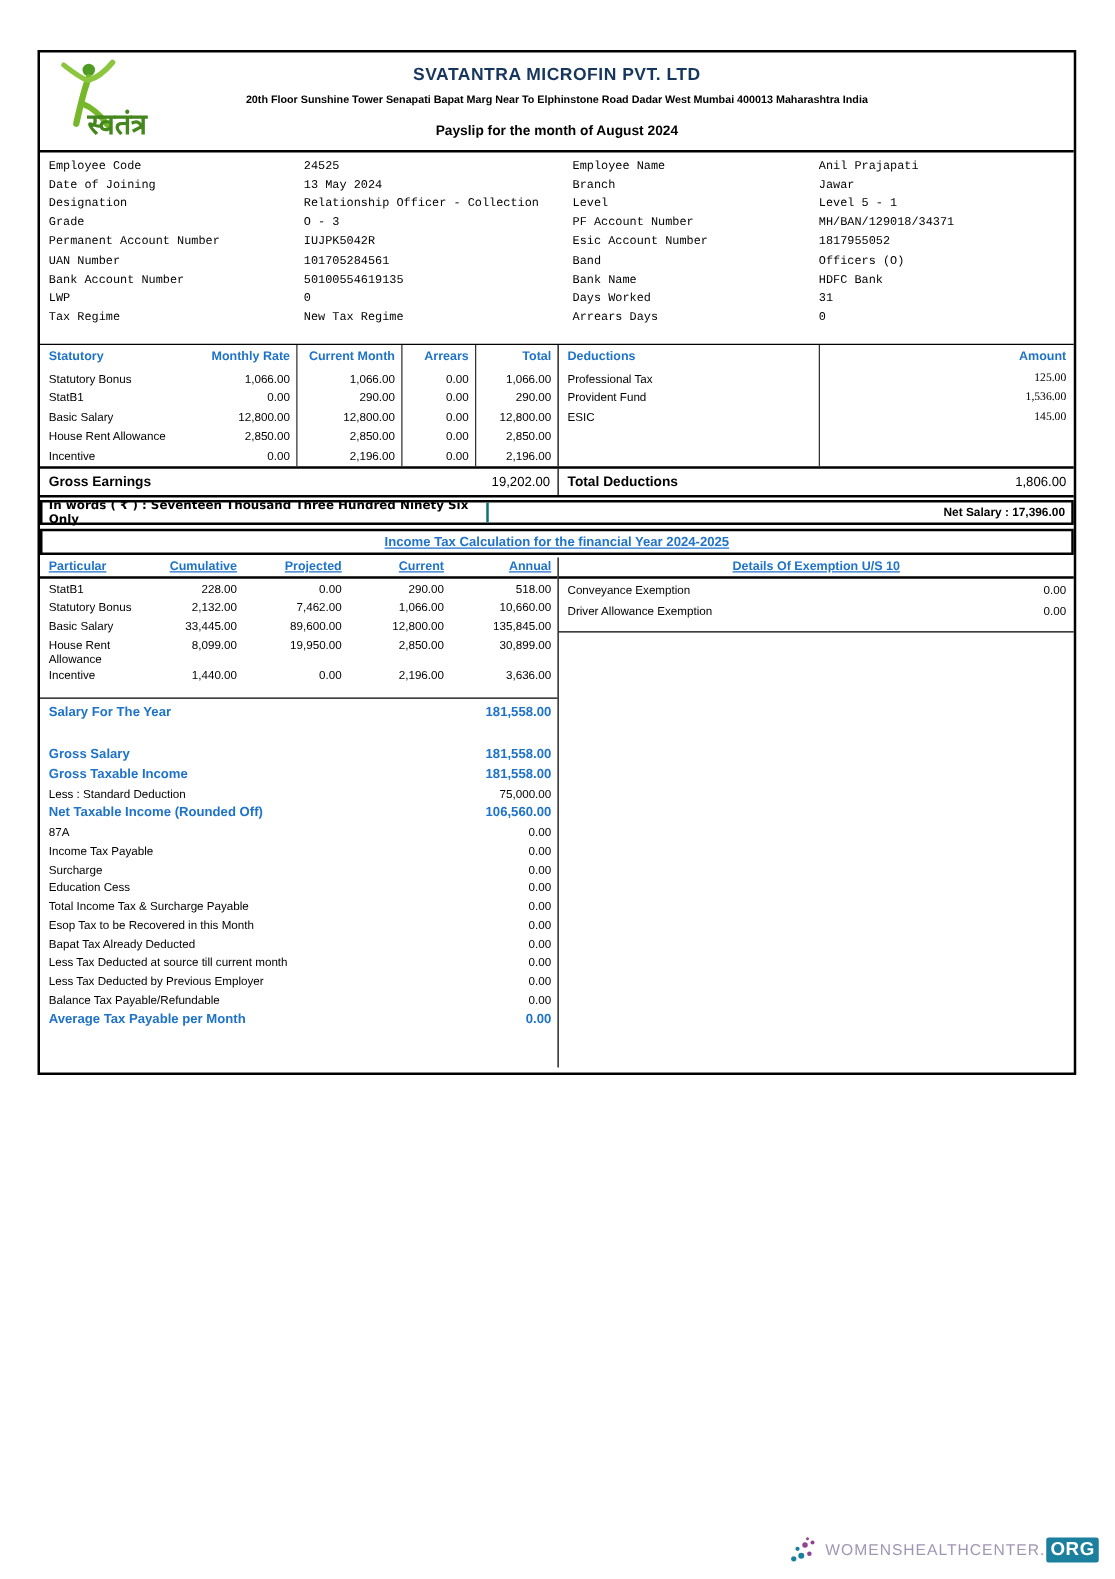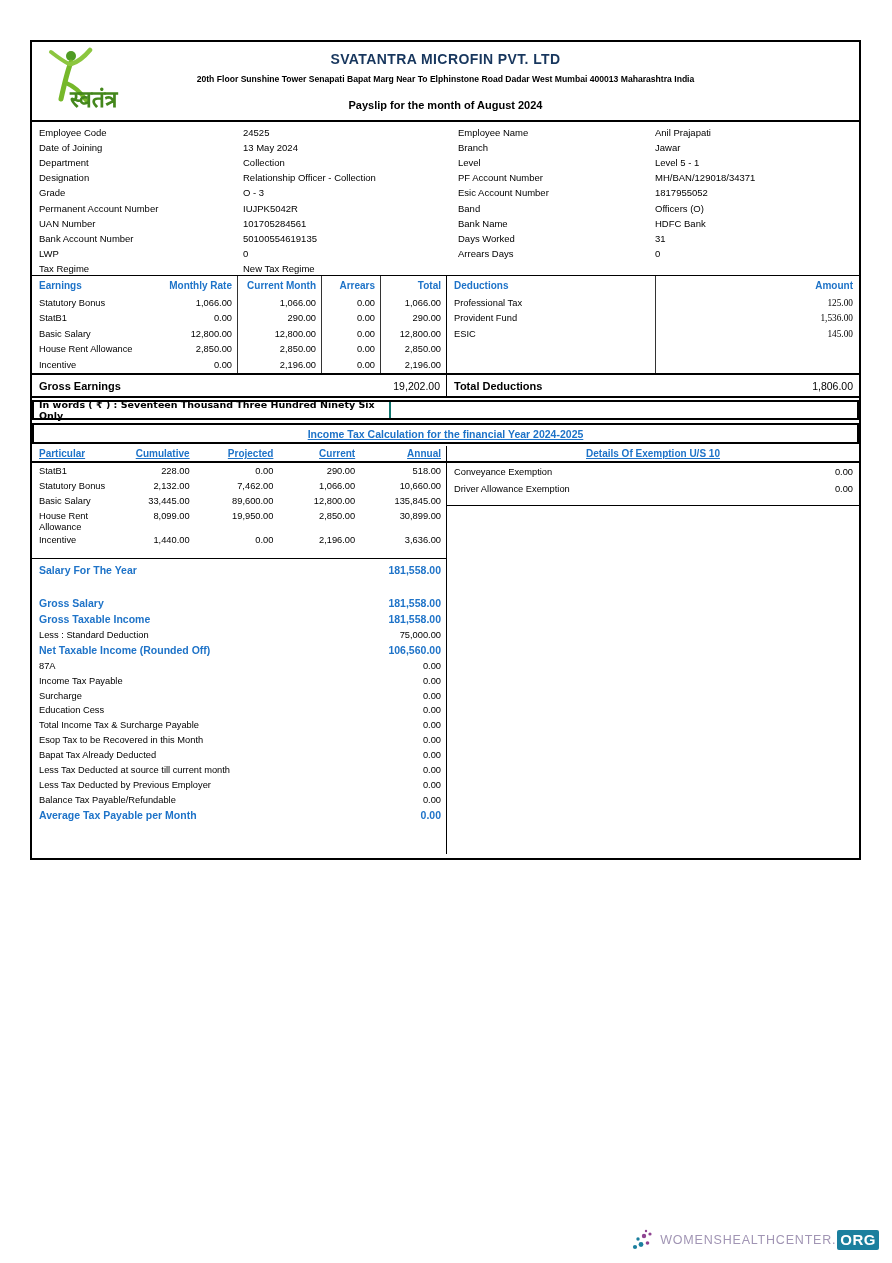--- a/index.html
+++ b/index.html
@@ -14,21 +14,21 @@
   }
   
   .hdr { position: relative; height: 80px; border-bottom: 2px solid #000; }
   .logo { position: absolute; left: 8px; top: 5px; width: 108px; height: 68px; }
   .hdr-center { text-align: center; padding-top: 9px; }
   .company-name { color: var(--navy); font-weight: bold; font-size: 14px; letter-spacing: .4px; }
   .company-address { font-size: 8.6px; font-weight: bold; margin-top: 7px; }
   .payslip-title { font-size: 11px; font-weight: bold; margin-top: 15px; }
   
   .emp { display: flex; height: 154px; border-bottom: 1px solid #000; padding-top: 3px; }
-  .emp-col { width: 415px; }
+  .emp-col { width: 415px; font-family: Liberation Mono, monospace; }
   .emp-col.right { flex: 1; }
   .emp-row { display: flex; height: 15.1px; align-items: center; font-size: 9.5px; }
   .emp-row .lbl { width: 211px; padding-left: 7px; }
   .emp-col.right .emp-row .lbl { width: 208px; padding-left: 11px; }
   .emp-row .val { flex: 1; }
   
   .earnded { display: flex; height: 97px; }
   .earn-left { width: 415px; border-right: 1px solid #000; position: relative; }
   .earn-right { flex: 1; position: relative; }
   .thead { display: flex; height: 19px; align-items: center; color: var(--blue); font-weight: bold; font-size: 10px; }
@@ -126,24 +126,20 @@
       <div class="emp-col">
         <div class="emp-row">
             <span class="lbl">Employee Code</span>
             <span class="val">24525</span>
           </div>
         <div class="emp-row">
             <span class="lbl">Date of Joining</span>
             <span class="val">13 May 2024</span>
           </div>
         <div class="emp-row">
-            <span class="lbl">Department</span>
-            <span class="val">Collection</span>
-          </div>
-        <div class="emp-row">
             <span class="lbl">Designation</span>
             <span class="val">Relationship Officer - Collection</span>
           </div>
         <div class="emp-row">
             <span class="lbl">Grade</span>
             <span class="val">O - 3</span>
           </div>
         <div class="emp-row">
             <span class="lbl">Permanent Account Number</span>
             <span class="val">IUJPK5042R</span>
@@ -204,21 +200,21 @@
           </div>
       </div>
     </div>
 
     <div class="earnded">
       <div class="earn-left">
         <div class="vline" style="left:205px"></div>
         <div class="vline" style="left:289px"></div>
         <div class="vline" style="left:348px"></div>
         <div class="thead">
-          <span class="c-lab">Earnings</span>
+          <span class="c-lab">Statutory</span>
           <span class="c-mon num">Monthly Rate</span>
           <span class="c-cur num">Current Month</span>
           <span class="c-arr num">Arrears</span>
           <span class="c-tot num">Total</span>
         </div>
         <div class="erow">
             <span class="c-lab">Statutory Bonus</span>
             <span class="c-mon num">1,066.00</span>
             <span class="c-cur num">1,066.00</span>
             <span class="c-arr num">0.00</span>
@@ -280,20 +276,21 @@
         <span class="gval">19,202.00</span>
       </div>
       <div class="half-r">
         <span class="glbl">Total Deductions</span>
         <span class="gval">1,806.00</span>
       </div>
     </div>
 
     <div class="inwords">
       <div class="half-l">In words ( ₹ ) : Seventeen Thousand Three Hundred Ninety Six Only</div>
+      <div class="half-r">Net Salary : 17,396.00</div>
     </div>
 
     <div class="taxtitle">
       <span>Income Tax Calculation for the financial Year 2024-2025</span>
     </div>
 
     <div class="taxsec">
       <div class="tax-left">
         <div class="t-head">
           <span class="t-lab" style="text-decoration:underline">Particular</span>

